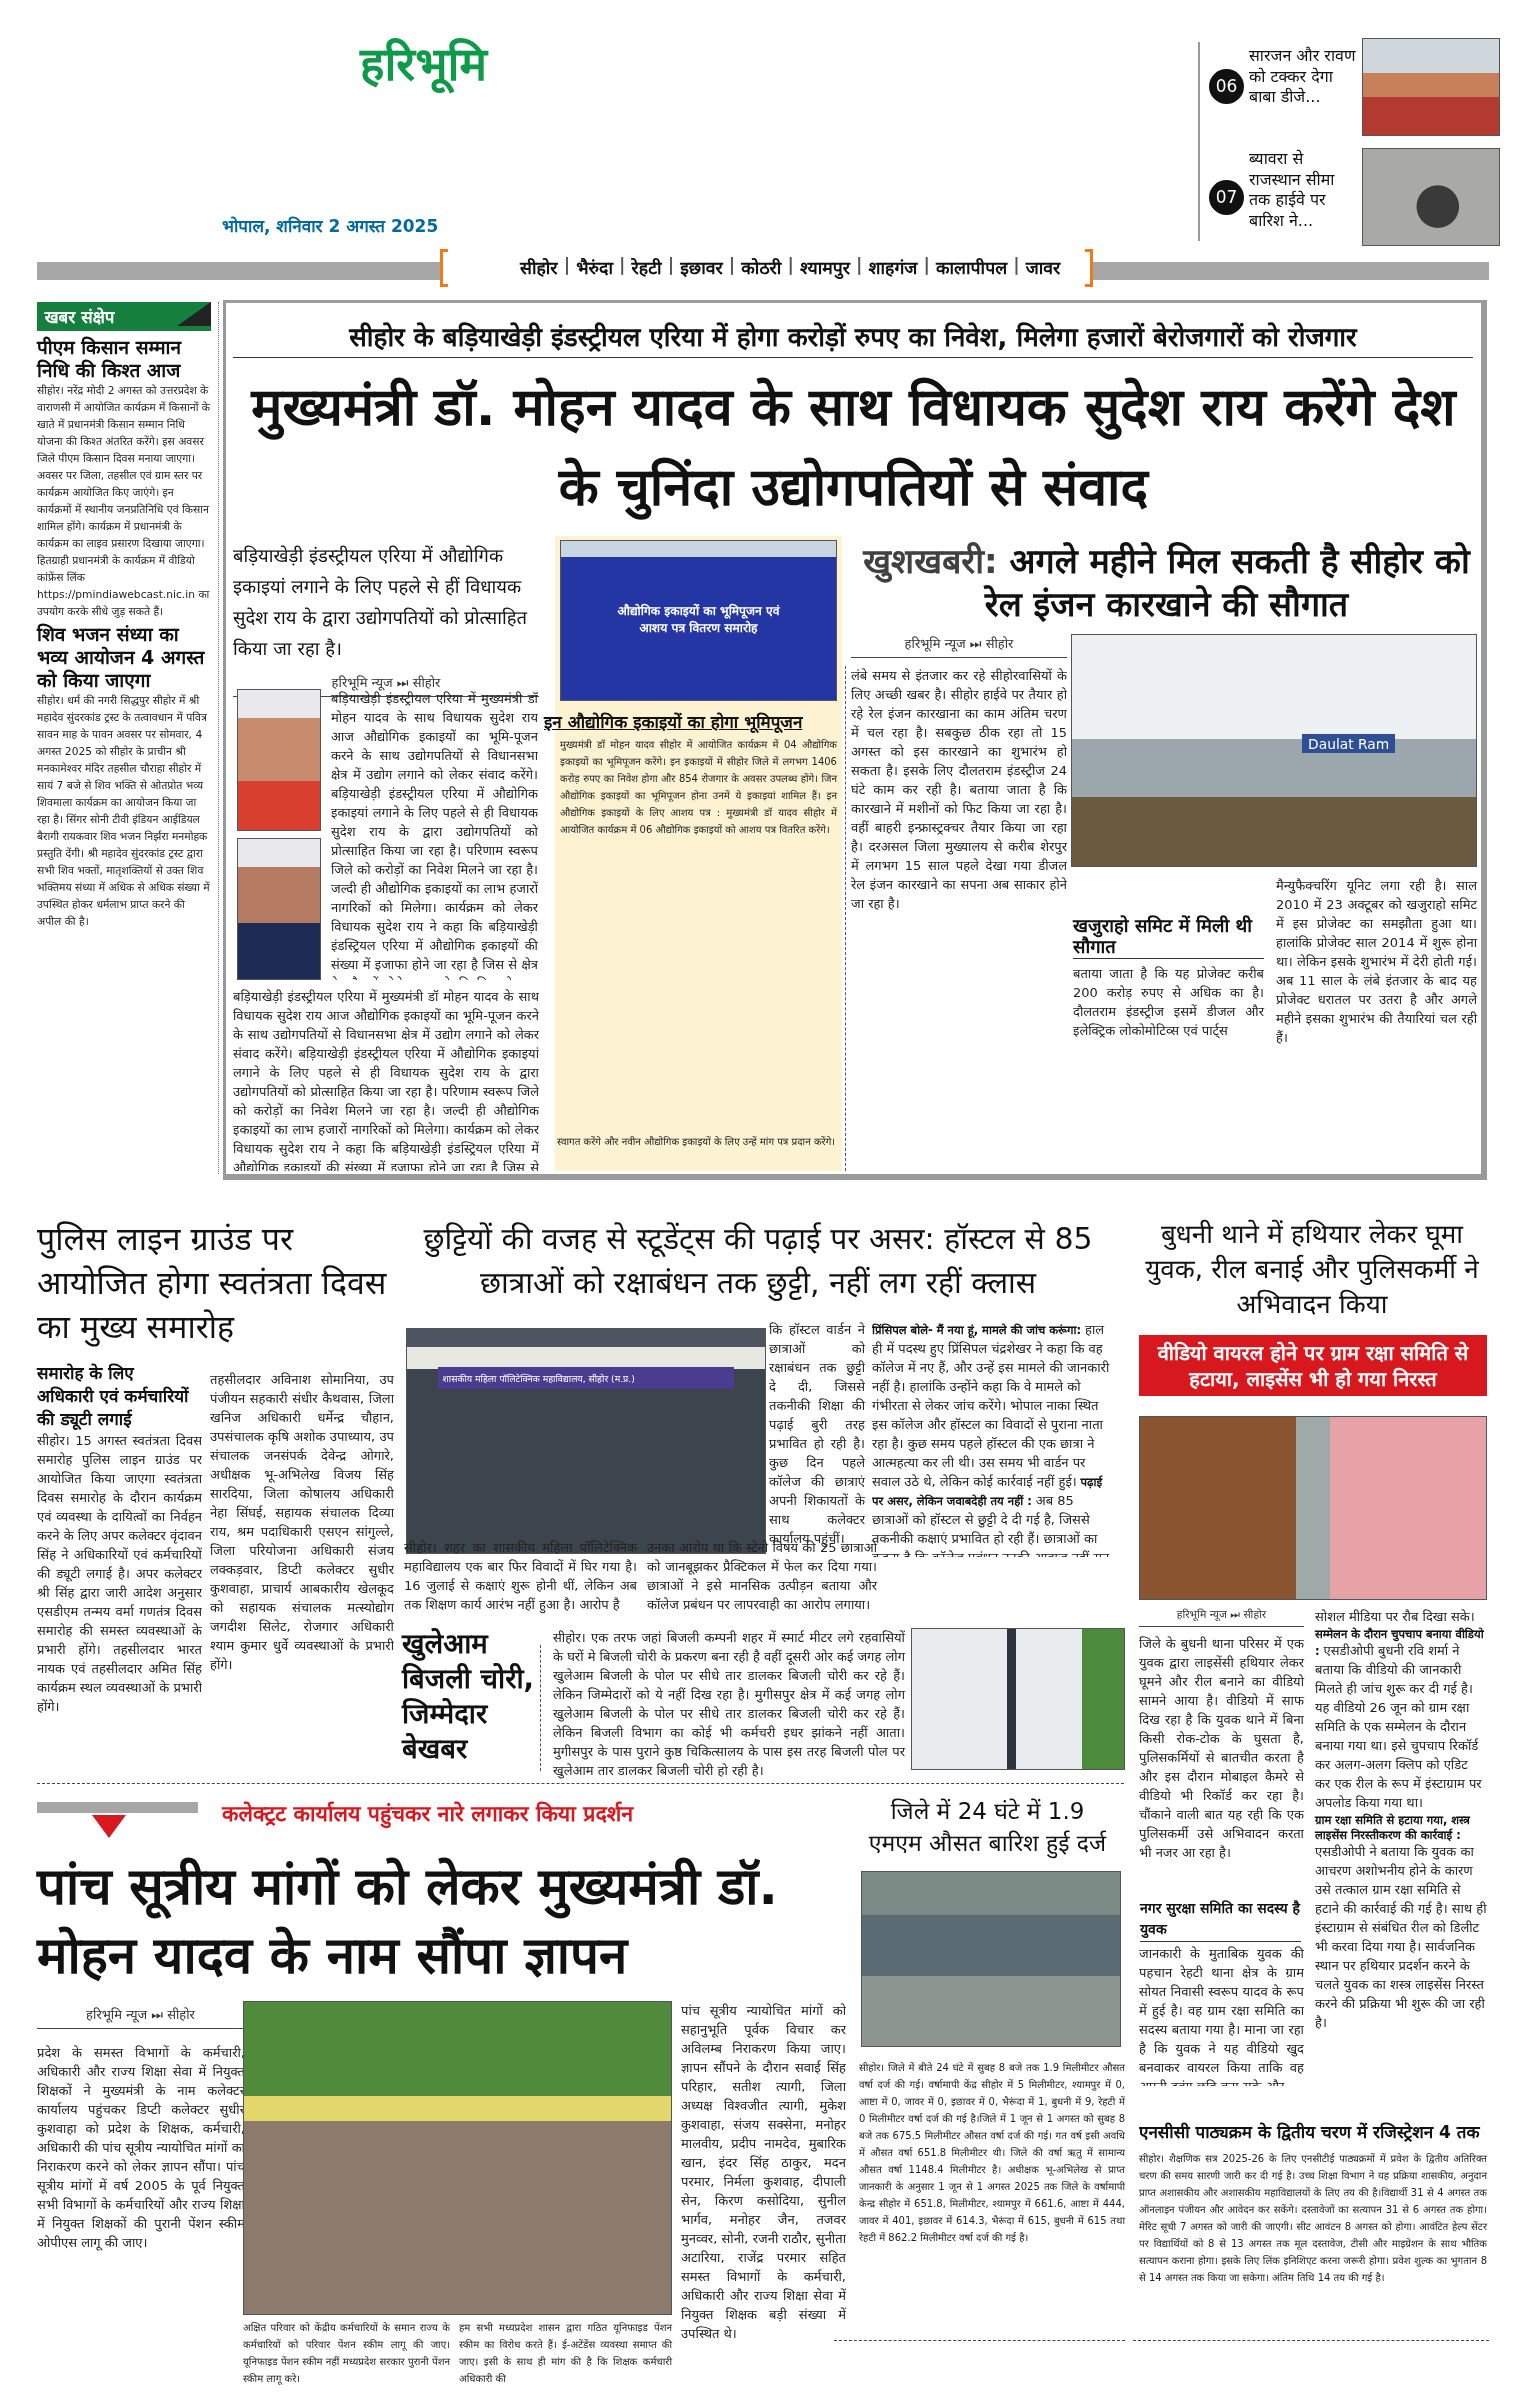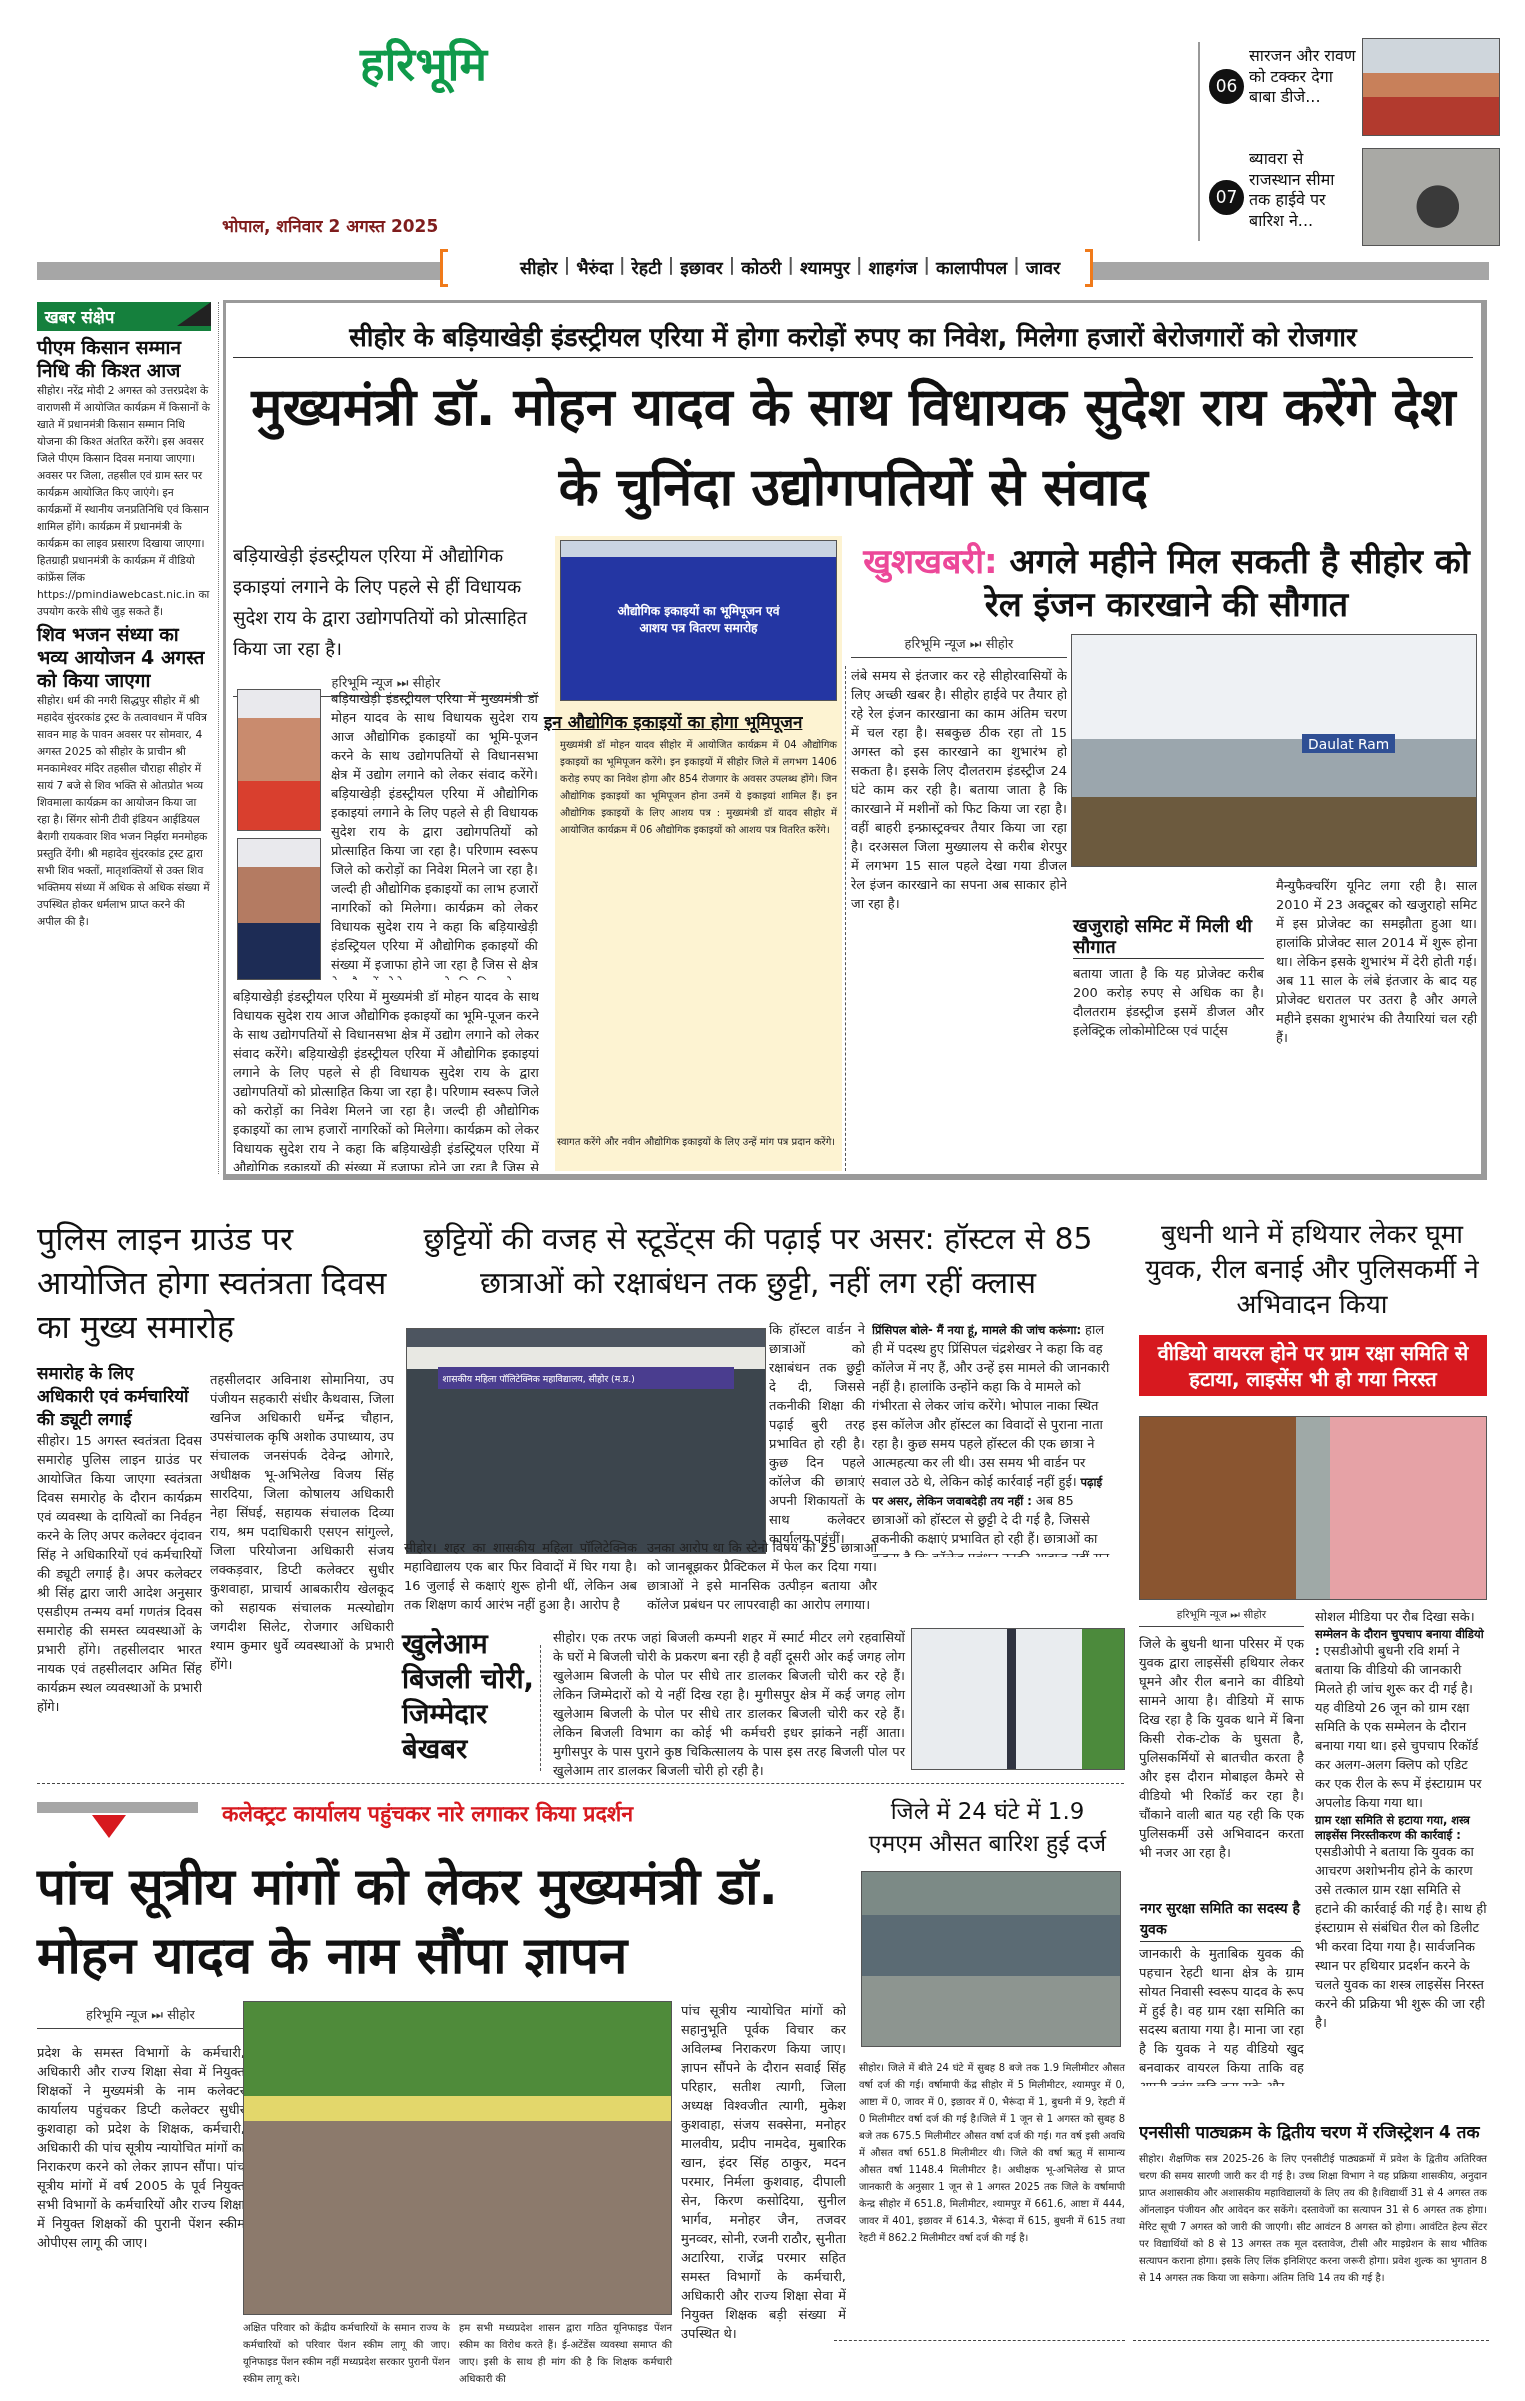--- a/index.html
+++ b/index.html
@@ -10,21 +10,21 @@
 .img{background:#9aa5ae;border:0.8px solid #555}
 .byline{font-size:13px;color:#333;text-align:center;border-bottom:1.5px solid #444;padding-bottom:4.6px;margin-bottom:6.1px}
 .sep{border-left:0.8px dashed #555}
 .dashline{border-top:1.5px dashed #444}
 </style>
 </head>
 <body>
 
 <div class="abs" style="left:0;top:0;width:1525px;height:291px;">
   <div class="abs" style="left:360px;top:31px;font-size:46px;font-weight:bold;color:#0f9a4a;">हरिभूमि</div>
-  <div class="abs" style="left:222px;top:214px;font-size:17px;font-weight:bold;color:#7f1d1d;">भोपाल, शनिवार 2 अगस्त 2025</div>
+  <div class="abs" style="left:222px;top:214px;font-size:17px;font-weight:bold;color:#0369a1;">भोपाल, शनिवार 2 अगस्त 2025</div>
   <div class="abs" style="left:37px;top:262px;width:403px;height:18.4px;background:#a6a6a6;"></div>
   <div class="abs" style="left:440px;top:249px;width:7.7px;height:38px;border:3.1px solid #f07a1a;border-right:none;"></div>
   <div class="abs" style="left:520px;top:255px;font-size:17.6px;font-weight:bold;white-space:nowrap;display:flex;">
     <span>सीहोर</span>
       <span style="padding:0 6.1px;color:#555">|</span>
     <span>भैरुंदा</span>
       <span style="padding:0 6.1px;color:#555">|</span>
     <span>रेहटी</span>
       <span style="padding:0 6.1px;color:#555">|</span>
     <span>इछावर</span>
@@ -82,21 +82,21 @@
 
 <div class="abs" style="left:555px;top:536px;width:287px;height:635px;background:#fdf3d2;"></div>
 <div class="abs img" style="left:560px;top:540px;width:277px;height:161px;background:linear-gradient(#c9d4e2 0 10%,#2436a3 10%);">
   <div style="color:#fff;font-size:12.2px;text-align:center;margin:61px 54px 0;font-weight:bold;">औद्योगिक इकाइयों का भूमिपूजन एवं आशय पत्र वितरण समारोह</div>
 </div>
 <div class="abs" style="left:544px;top:710px;width:277px;font-size:17px;font-weight:bold;text-decoration:underline;">इन औद्योगिक इकाइयों का होगा भूमिपूजन</div>
 <div class="abs txt" style="left:560px;top:736px;width:277px;font-size:10px;line-height:17px;">मुख्यमंत्री डॉ मोहन यादव सीहोर में आयोजित कार्यक्रम में 04 औद्योगिक इकाइयों का भूमिपूजन करेंगे। इन इकाइयों में सीहोर जिले में लगभग 1406 करोड़ रुपए का निवेश होगा और 854 रोजगार के अवसर उपलब्ध होंगे। जिन औद्योगिक इकाइयों का भूमिपूजन होना उनमें ये इकाइयां शामिल हैं। इन औद्योगिक इकाइयों के लिए आशय पत्र : मुख्यमंत्री डॉ यादव सीहोर में आयोजित कार्यक्रम में 06 औद्योगिक इकाइयों को आशय पत्र वितरित करेंगे।</div>
 <div class="abs txt" style="left:557px;top:1133px;width:283px;font-size:10px;line-height:17px;">स्वागत करेंगे और नवीन औद्योगिक इकाइयों के लिए उन्हें मांग पत्र प्रदान करेंगे।</div>
 
 <div class="abs" style="left:849px;top:540px;width:635px;font-size:34px;line-height:43px;text-align:center;font-weight:bold;">
-  <span style="color:#ec4899;">खुशखबरी:</span>
+  <span style="color:#404040;">खुशखबरी:</span>
   <span>अगले महीने मिल सकती है सीहोर को रेल इंजन कारखाने की सौगात</span>
 </div>
 <div class="abs byline" style="left:851px;top:634px;width:216px;">
   <span>हरिभूमि न्यूज</span> <span>⏭</span> <span>सीहोर</span>
 </div>
 <div class="abs sep" style="left:845px;top:666px;height:505px;"></div>
 <div class="abs txt" style="left:851px;top:666px;width:216px;height:509px;overflow:hidden;">लंबे समय से इंतजार कर रहे सीहोरवासियों के लिए अच्छी खबर है। सीहोर हाईवे पर तैयार हो रहे रेल इंजन कारखाना का काम अंतिम चरण में चल रहा है। सबकुछ ठीक रहा तो 15 अगस्त को इस कारखाने का शुभारंभ हो सकता है। इसके लिए दौलतराम इंडस्ट्रीज 24 घंटे काम कर रही है। बताया जाता है कि कारखाने में मशीनों को फिट किया जा रहा है। वहीं बाहरी इन्फ्रास्ट्रक्चर तैयार किया जा रहा है। दरअसल जिला मुख्यालय से करीब शेरपुर में लगभग 15 साल पहले देखा गया डीजल रेल इंजन कारखाने का सपना अब साकार होने जा रहा है।</div>
 <div class="abs img" style="left:1071px;top:634px;width:406px;height:233px;background:linear-gradient(#eef1f4 0 45%,#9ba6ad 45% 70%,#6c5a3e 70%);">
   <div style="position:absolute;left:230px;top:99px;background:#2f4f94;color:#fff;font-size:13.8px;padding:1.5px 6.1px;">Daulat Ram</div>
 </div>

